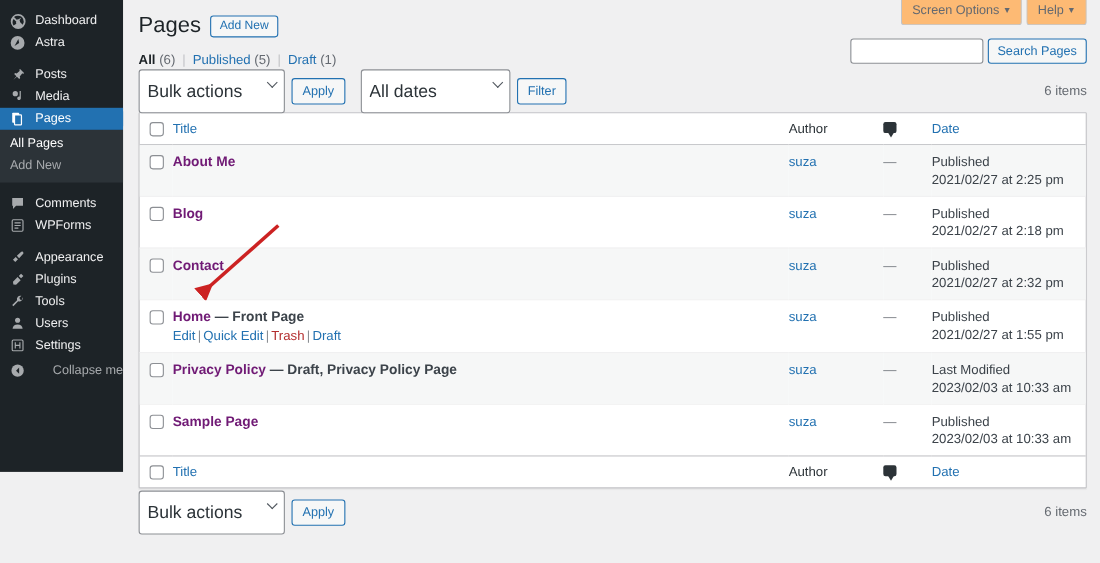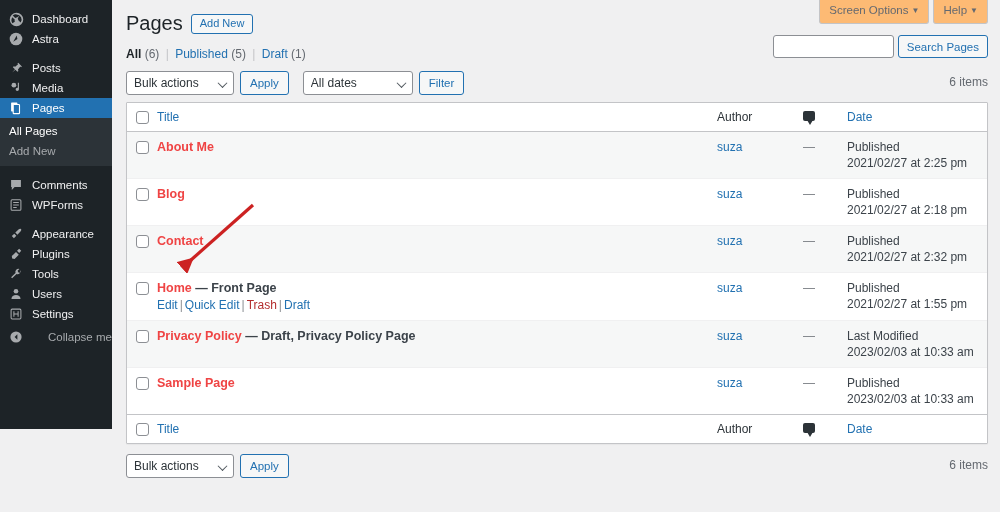--- a/index.html
+++ b/index.html
@@ -163,25 +163,25 @@
   .tablenav {
     display: flex; align-items: center;
     margin-top: 9px;
     height: 24px;
     position: relative;
   }
   .tablenav.bottom { margin-top: 10px; }
   .selectwrap { position: relative; display: inline-block; }
   select.wp-select {
     -webkit-appearance: none; appearance: none;
-    height: 24px;
+    height: 40px;
     border: 1px solid #8c8f94;
     border-radius: 3px;
     background: #fff;
-    font-size: 12px;
+    font-size: 16px;
     color: #2c3338;
     padding: 0 22px 0 7px;
     font-family: "Liberation Sans", sans-serif;
     cursor: pointer;
     outline: none;
   }
   .selectwrap::after {
     content: "";
     position: absolute; right: 8px; top: 10px;
     width: 6px; height: 6px;
@@ -247,21 +247,21 @@
     border-radius: 3px;
     background: #fff;
     display: inline-block;
     cursor: pointer;
     vertical-align: middle;
   }
   tbody tr.alt td { background: #f6f7f7; }
   tbody tr td { border-top: 1px solid #f0f0f1; }
   tbody tr:first-child td { border-top: none; }
   .row-title {
-    color: #ef4444;
+    color: #701a75;
     font-weight: bold;
     font-size: 12.5px;
     text-decoration: none;
     cursor: pointer;
   }
   .post-state { color: #3c434a; font-weight: bold; font-size: 12.5px; }
   .author-link { color: #2271b1; text-decoration: none; cursor: pointer; font-size: 12px; }
   .comment-dash { color: #787c82; }
   .date-status { color: #3c434a; }
   .date-value { color: #3c434a; }

